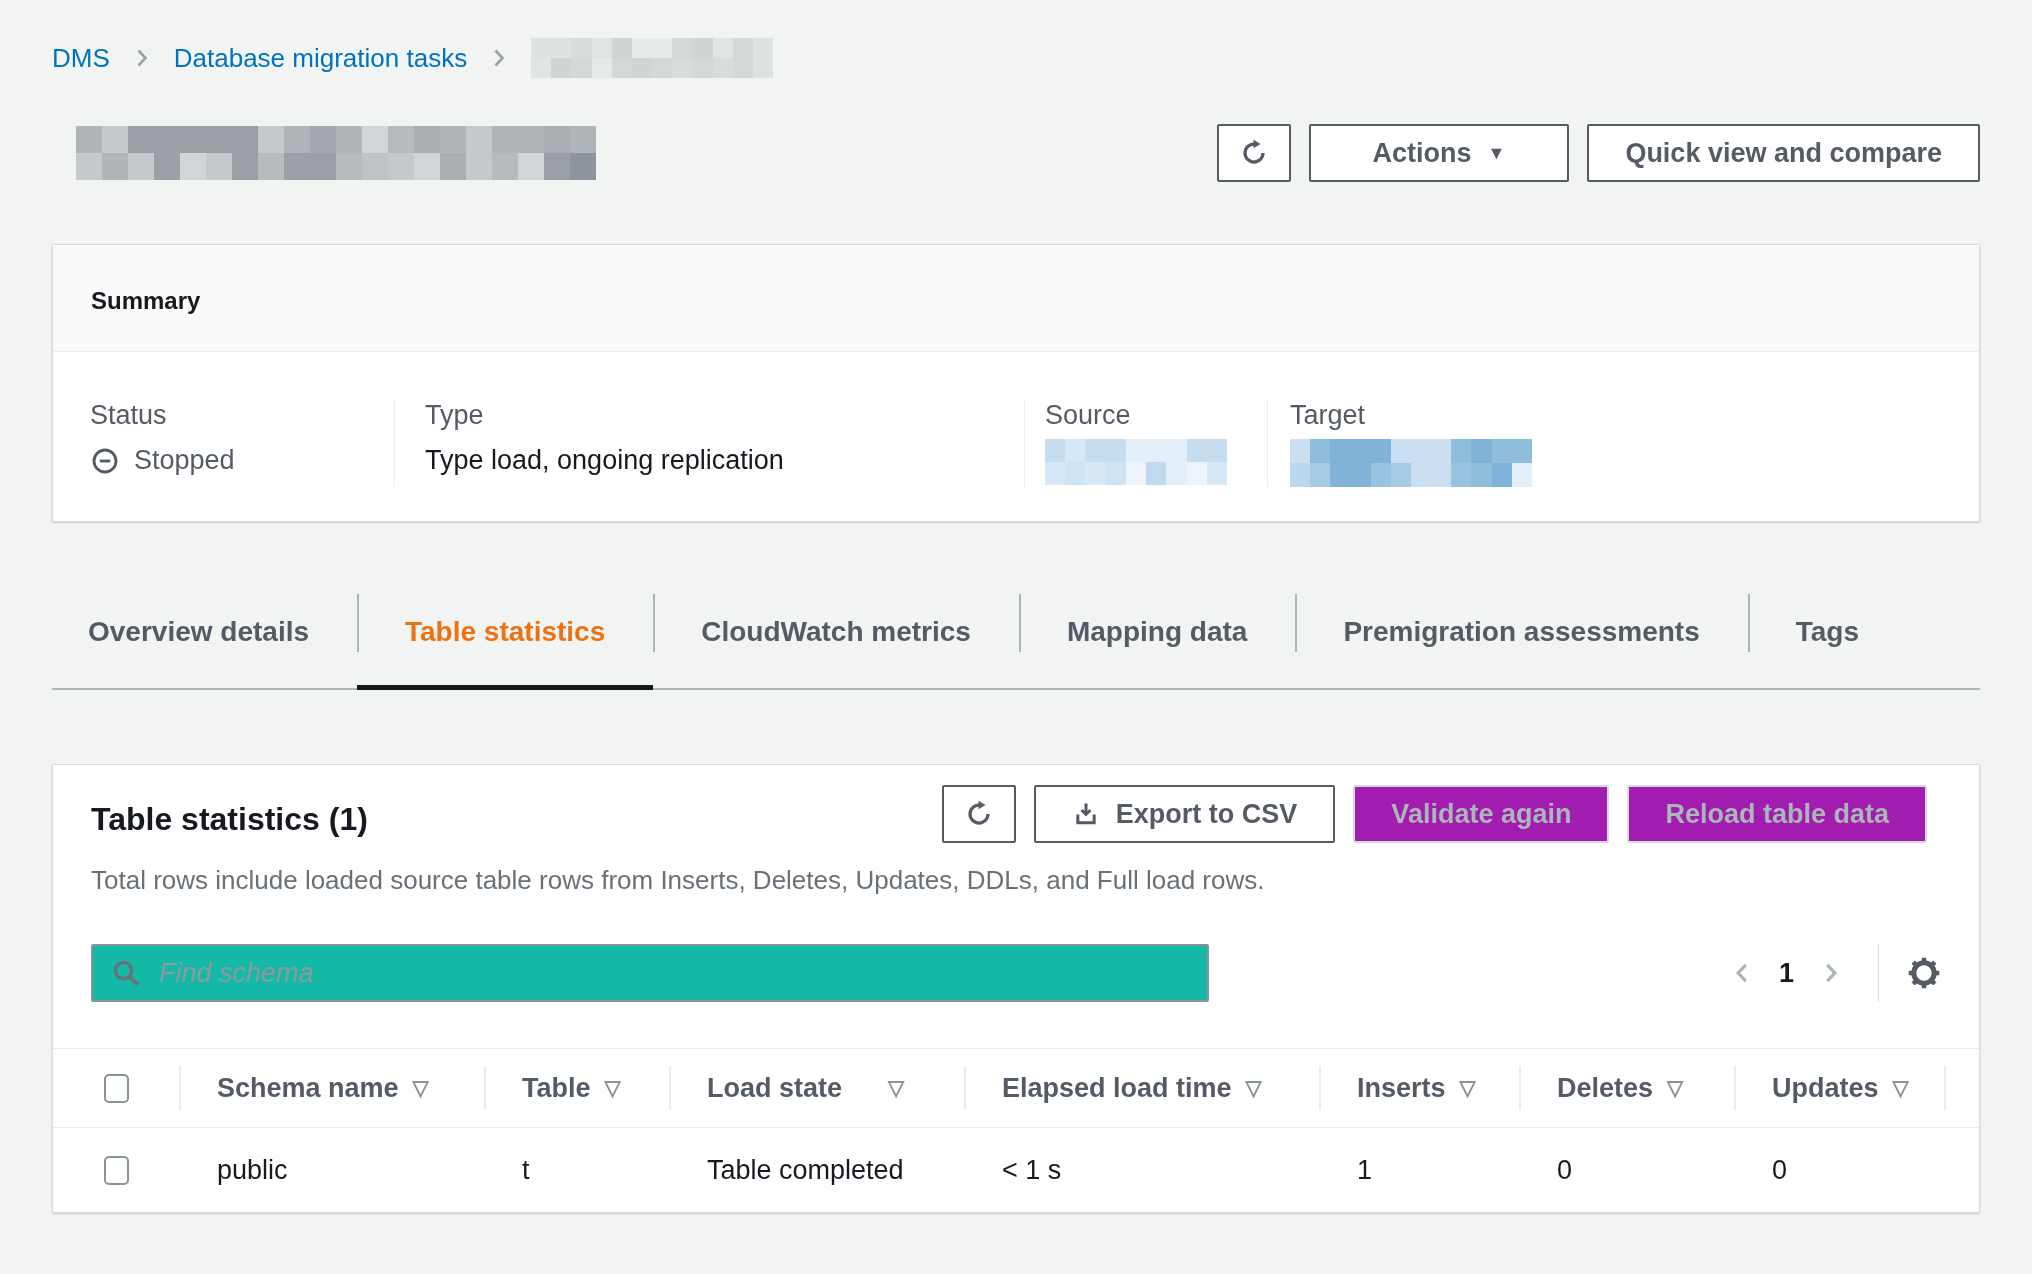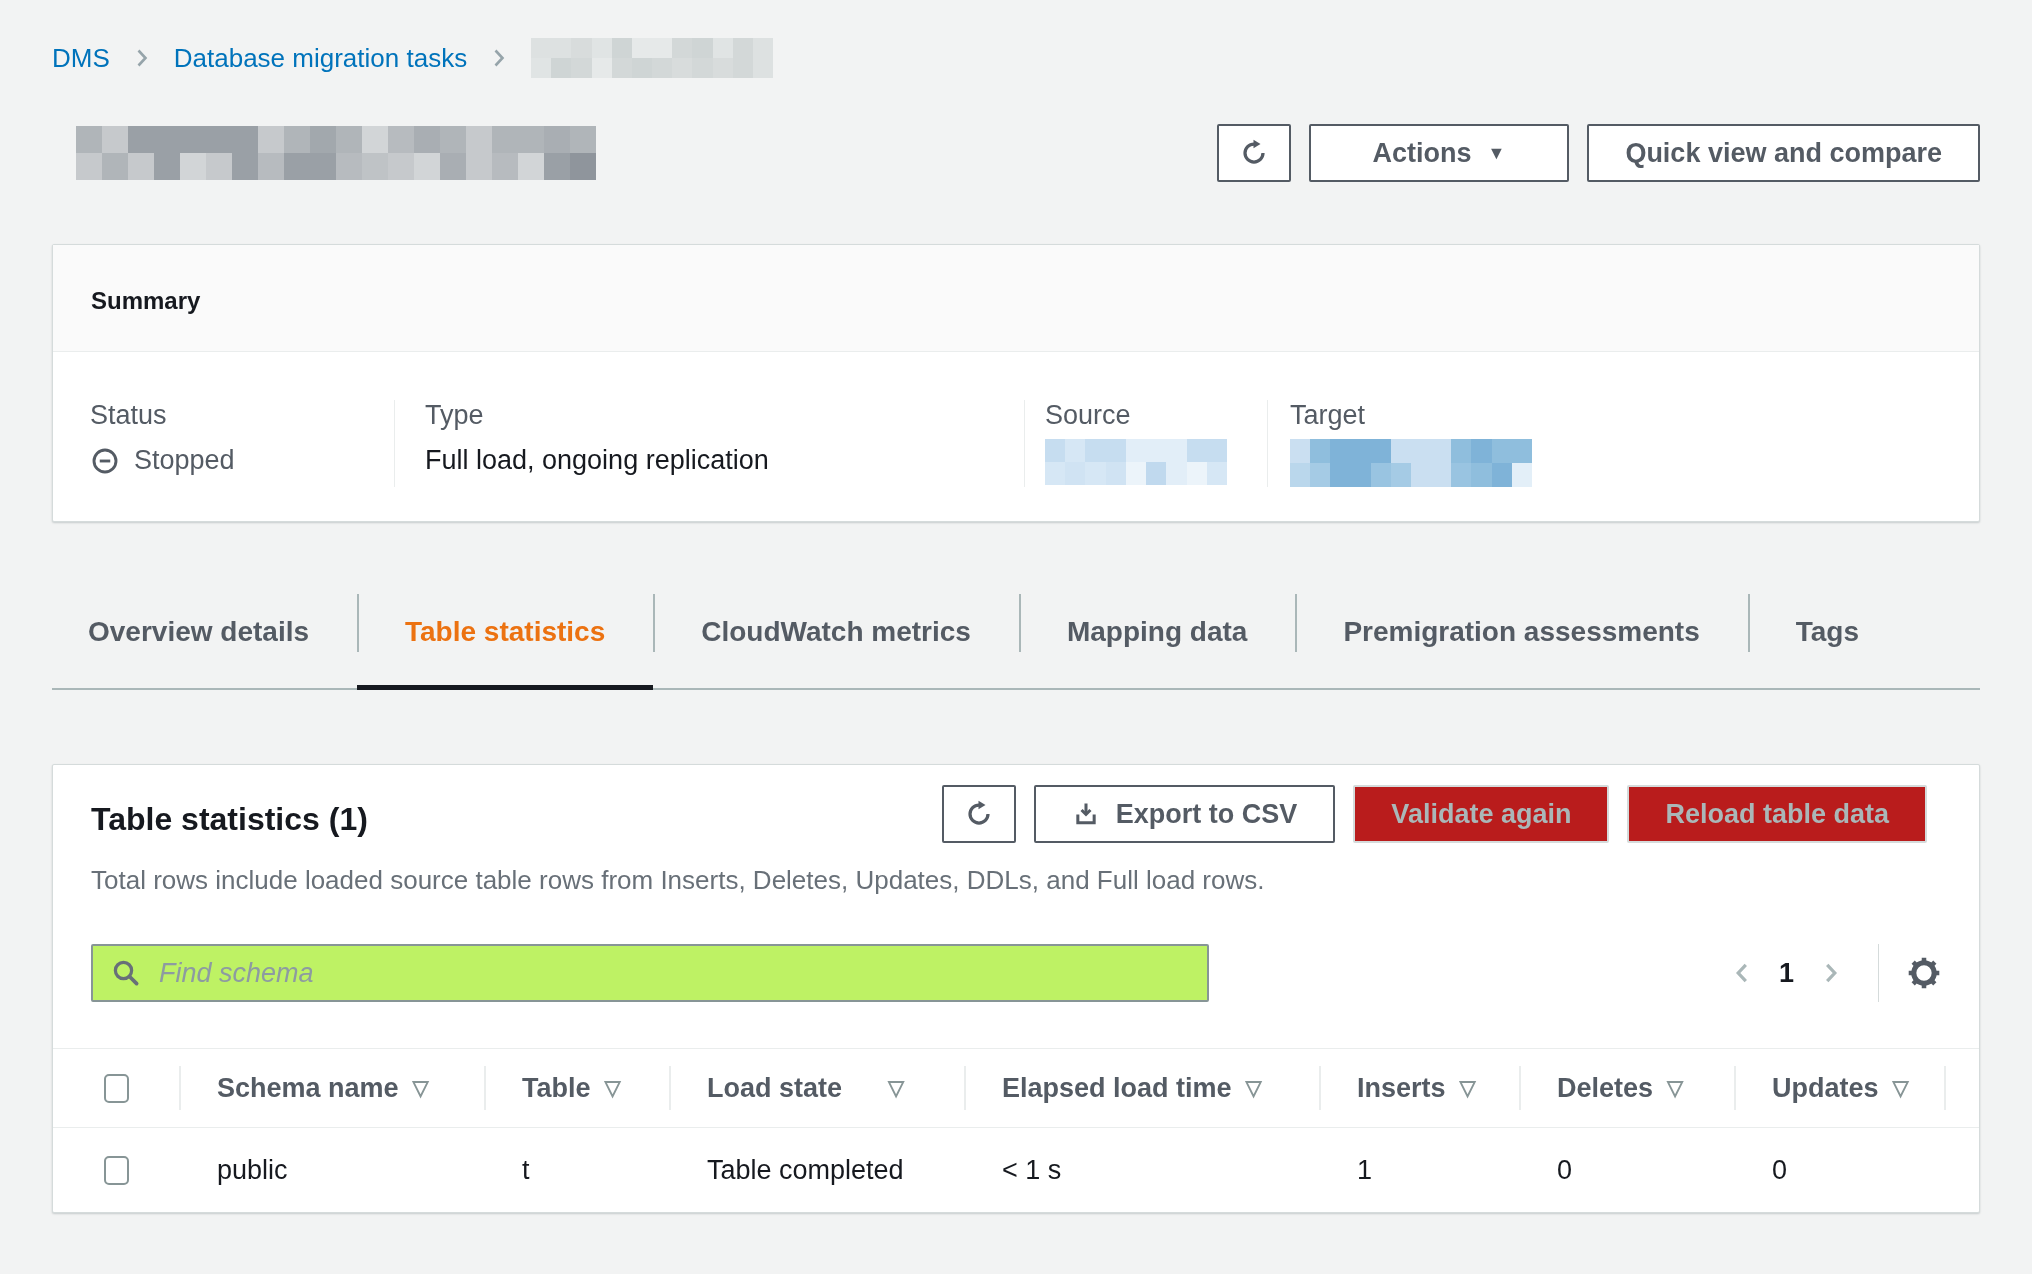--- a/index.html
+++ b/index.html
@@ -26,21 +26,21 @@
   
   .btn {
     display: inline-flex; align-items: center; justify-content: center; gap: 16px;
     height: 58px; padding: 0 36px; background: #fff;
     border: 2px solid #545b64; border-radius: 2px;
     color: #545b64; font-weight: 700; font-size: 27px;
     font-family: inherit; cursor: pointer; white-space: nowrap;
   }
   .btn.icon-only { width: 74px; padding: 0; }
   .btn-actions { padding: 0 62px; }
-  .btn.disabled { border-color: #d5dbdb; color: #aab7b8; cursor: default; background: #b91c1c; }
+  .btn.disabled { border-color: #d5dbdb; color: #aab7b8; cursor: default; background: #a21caf; }
   .btn svg { display: block; }
   .caret { font-size: 18px; line-height: 1; }
 
   
   .card { background: #fff; border: 1px solid #d5dbdb; border-radius: 2px; box-shadow: 0 1px 2px rgba(0,28,36,.18); }
 
   
   .summary-card { margin-top: 62px; }
   .summary-head { padding: 42px 38px 36px; border-bottom: 1px solid #eaeded; background: #fafafa; }
   .summary-title { font-size: 24px; font-weight: 700; color: #16191f; }
@@ -78,21 +78,21 @@
   .stats-card { margin-top: 74px; overflow: hidden; }
   .stats-top { display: flex; align-items: flex-start; padding: 20px 38px 0; }
   .stats-title { font-size: 32px; font-weight: 700; margin-top: 16px; }
   .toolbar { margin-left: auto; display: flex; gap: 18px; margin-right: 14px; }
   .stats-desc { margin-top: 22px; padding: 0 38px; font-size: 26px; color: #687078; }
 
   .search-row { display: flex; align-items: center; margin: 48px 38px 0; }
   .search-box { position: relative; width: 1118px; height: 58px; }
   .search-input {
     width: 100%; height: 100%; border: 2px solid #879596; border-radius: 2px;
-    padding: 0 20px 0 66px; font-size: 27px; color: #16191f; background: #bef264;
+    padding: 0 20px 0 66px; font-size: 27px; color: #16191f; background: #14b8a6;
     font-family: inherit; outline: none;
   }
   .search-input::placeholder { color: #8d9ba1; font-style: italic; }
   .search-icon { position: absolute; left: 20px; top: 50%; transform: translateY(-50%); color: #687078; }
   .search-icon svg { display: block; }
   .pager { margin-left: auto; display: flex; align-items: center; }
   .page-btn { width: 46px; height: 46px; display: flex; align-items: center; justify-content: center; color: #aab7b8; cursor: default; }
   .page-btn svg { display: block; }
   .page-num { font-weight: 700; font-size: 27px; margin: 0 14px; color: #16191f; }
   .pager-divider { width: 1px; height: 58px; background: #d5dbdb; margin: 0 28px 0 24px; }
@@ -247,21 +247,21 @@
               <circle cx="12" cy="12" r="8.8"></circle>
                 <line x1="7.8" y1="12" x2="16.2" y2="12"></line>
             </svg>
           </span>
           <span>Stopped</span>
         </div>
       </div>
       <div class="summary-col col-type">
         <div class="field-label">Type</div>
         <div class="field-value">
-          <span>Full load, ongoing replication</span>
+          <span>Type load, ongoing replication</span>
         </div>
       </div>
       <div class="summary-col col-source">
         <div class="field-label">Source</div>
         <div class="redacted-source mosaic" style="grid-template-columns: repeat(9, 1fr);">
             <div style="background: rgb(198, 221, 240);"></div>
             <div style="background: rgb(214, 231, 245);"></div>
             <div style="background: rgb(198, 221, 240);"></div>
             <div style="background: rgb(198, 221, 240);"></div>
             <div style="background: rgb(226, 238, 248);"></div>

